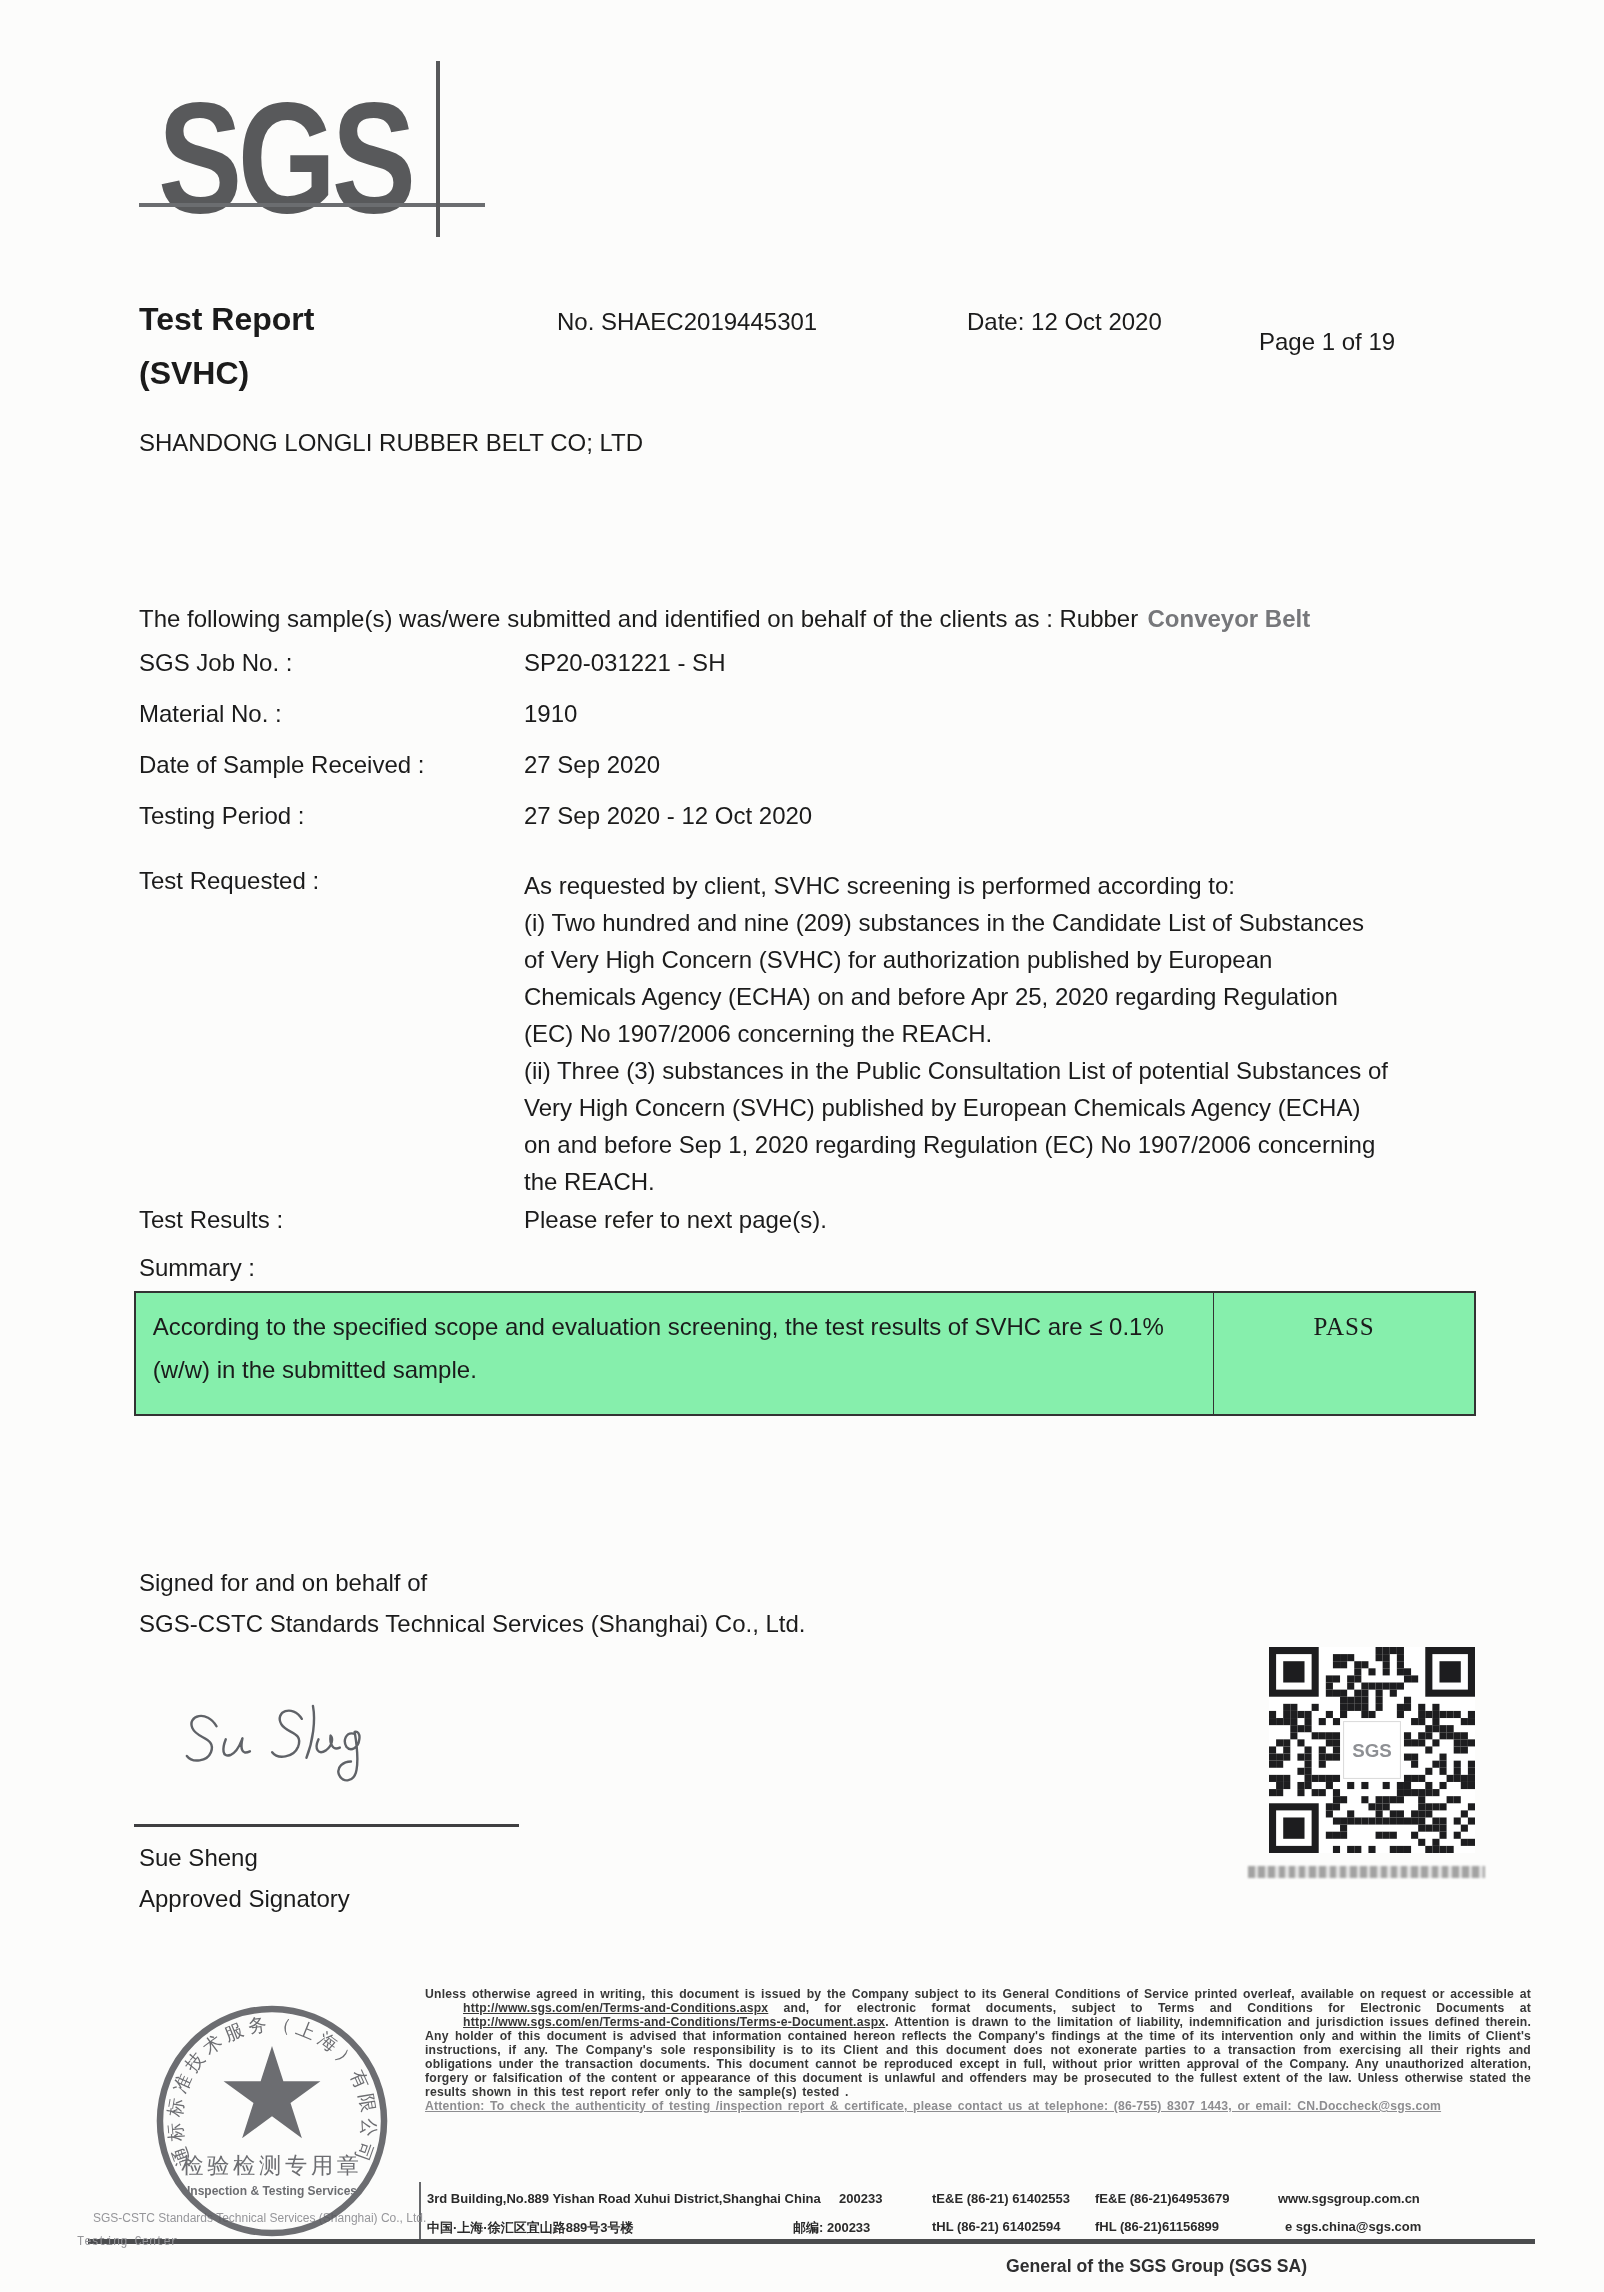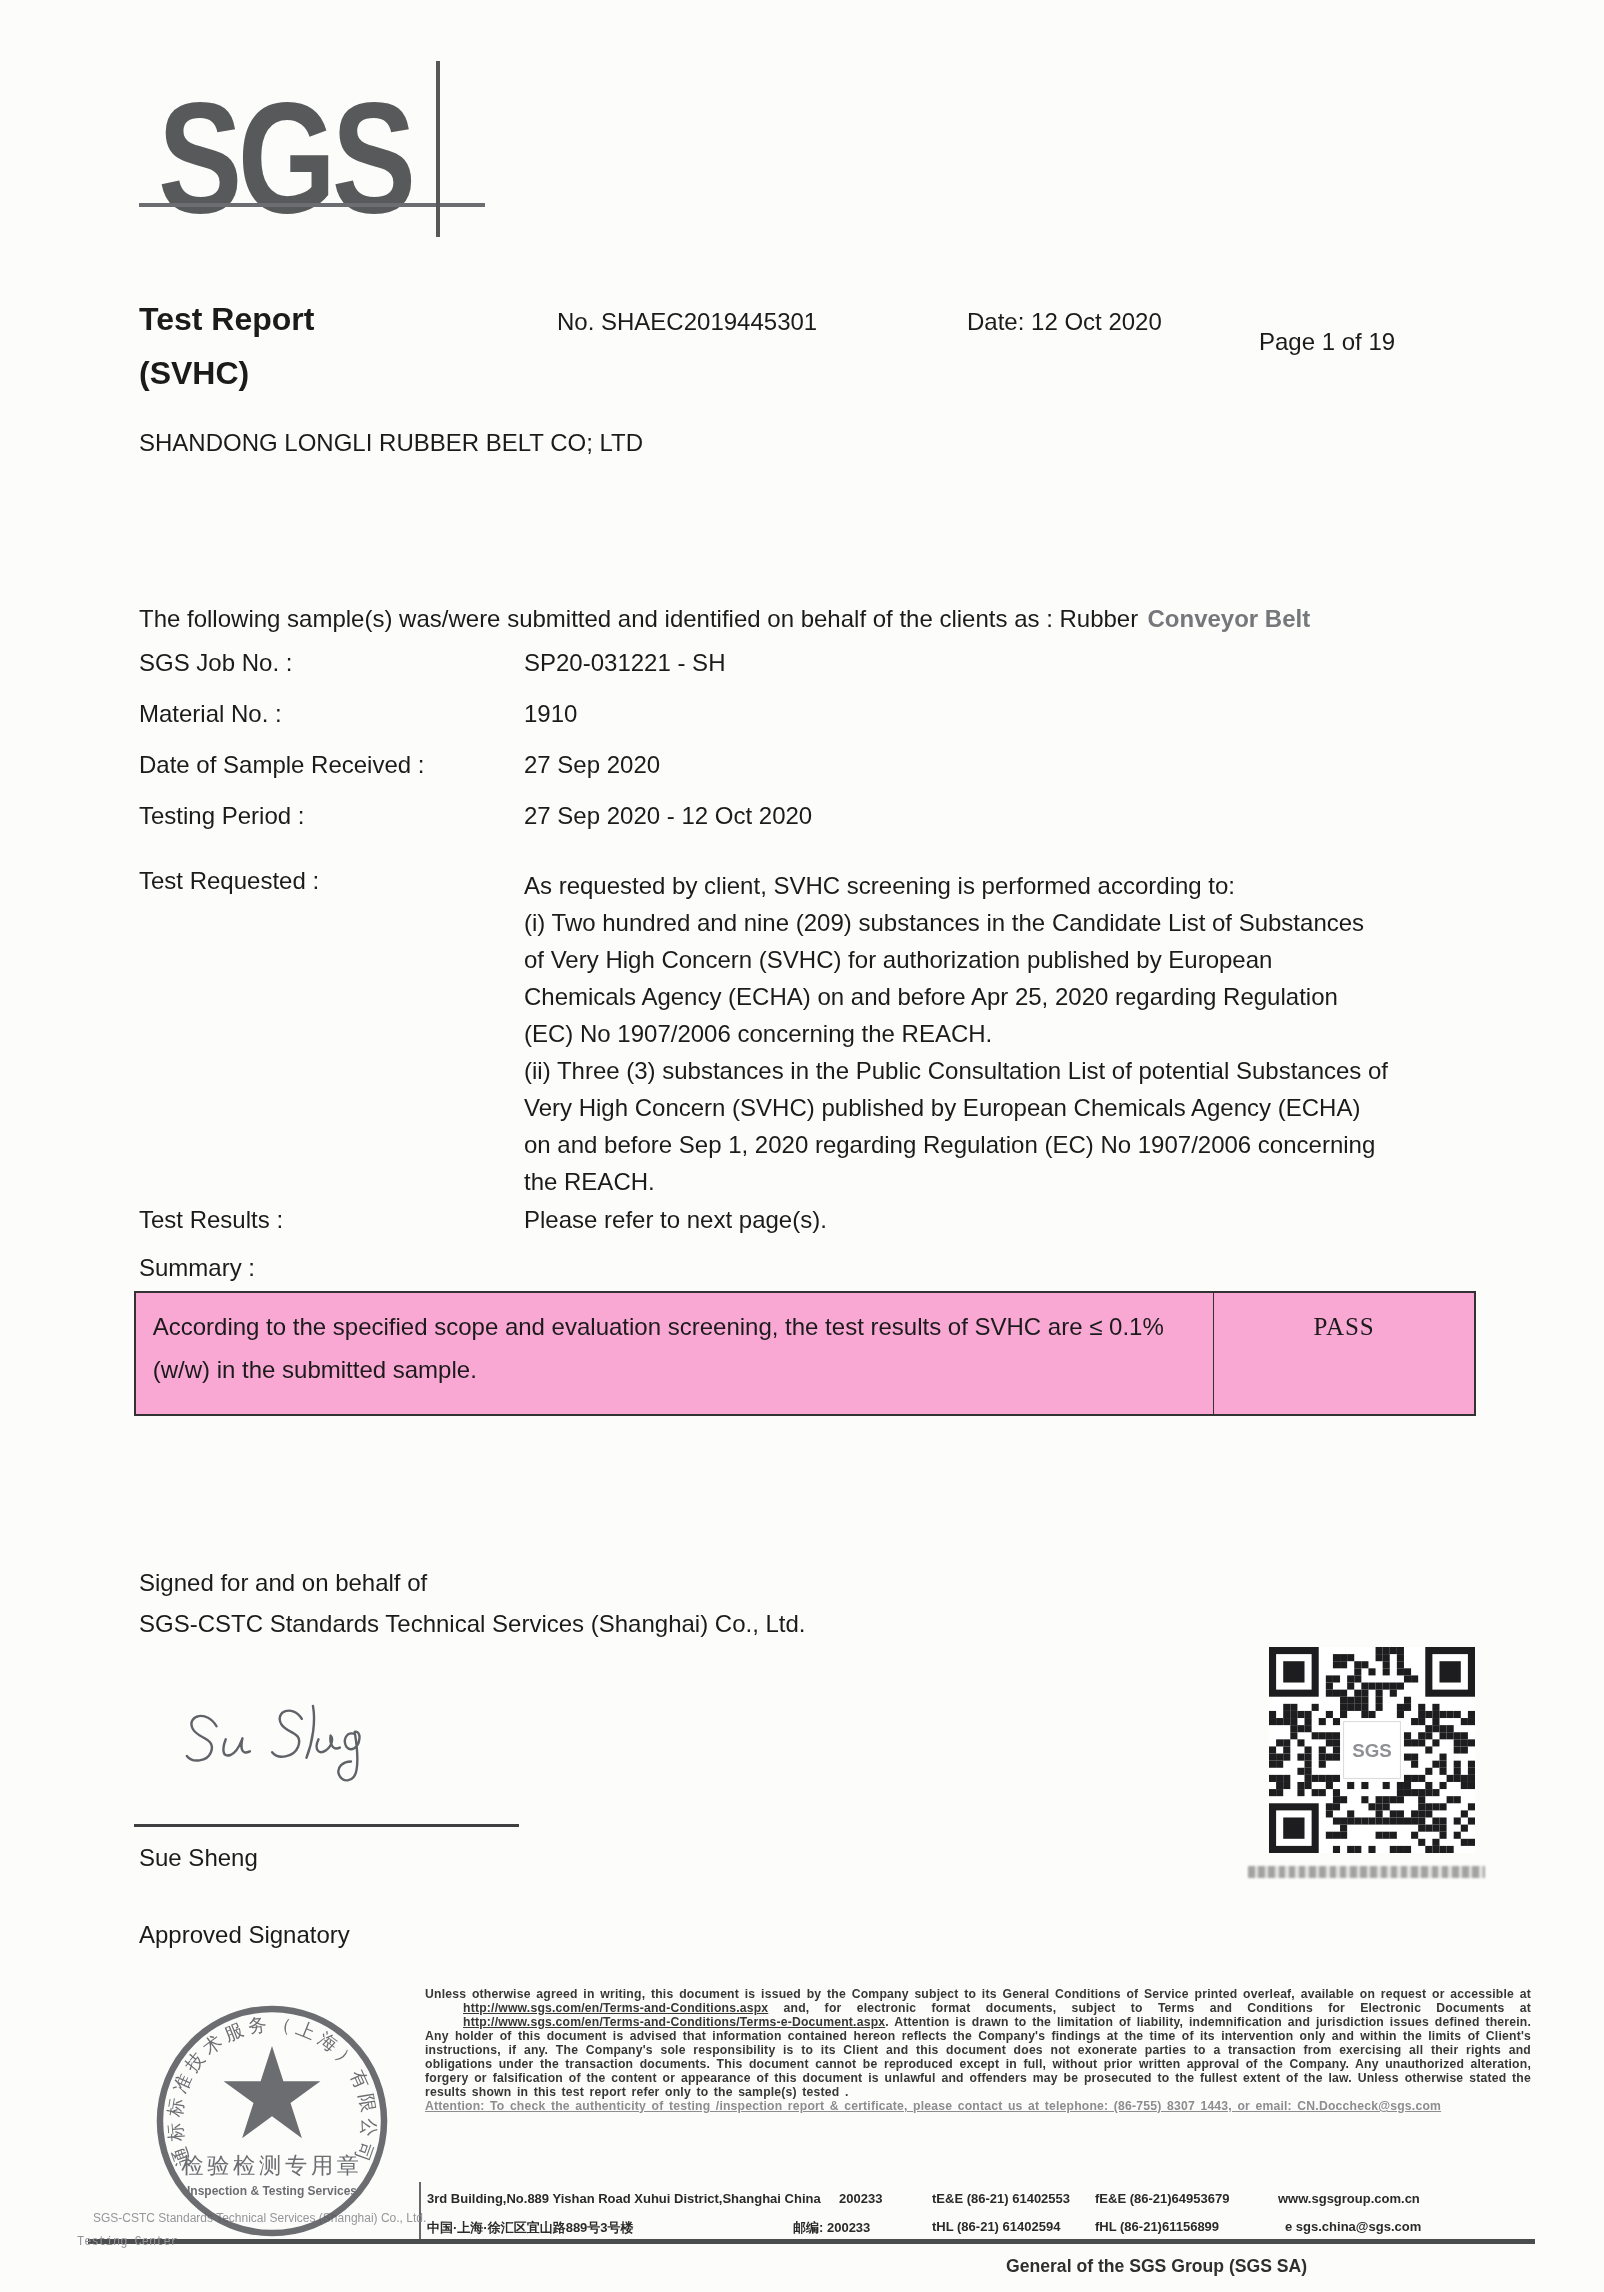--- a/index.html
+++ b/index.html
@@ -37,37 +37,37 @@
   .frow{left:139px;width:1354px;font-size:24px;}
   .frow .lab{position:absolute;left:0;top:0;white-space:nowrap;}
   .frow .val{position:absolute;left:385px;top:0;white-space:nowrap;}
   .tr-lines{left:524px;top:867px;font-size:24px;line-height:37px;}
   .tr-lines div{white-space:nowrap;}
 
   
   .summary-heading{left:139px;top:1254px;font-size:24px;}
   .summary-table{
     left:134px;top:1291px;width:1338px;height:121px;
-    border:2.8px solid #333;display:flex;background:#f9a8d4;
+    border:2.8px solid #333;display:flex;background:#86efac;
   }
   .summary-cell{
     width:1078px;box-sizing:border-box;border-right:1.9px solid #333;
     padding:12px 16.7px 0 16.7px;font-size:24px;line-height:43px;
   }
   .summary-pass{
     flex:1;text-align:center;padding-top:20.4px;font-size:25px;letter-spacing:0.9px;font-family:Liberation Serif, serif;
   }
 
   
   .signed1{left:139px;top:1569px;font-size:24px;}
   .signed2{left:139px;top:1610px;font-size:24px;}
   .sig-svg{left:172px;top:1696px;width:204px;height:93px;}
   .sig-line{left:134px;top:1824px;width:385px;height:2.8px;background:#3f3f41;}
   .sig-name{left:139px;top:1844px;font-size:24px;}
-  .sig-role{left:139px;top:1885px;font-size:24px;margin-top:36px;}
+  .sig-role{left:139px;top:1885px;font-size:24px;}
 
   
   .qr-wrap{left:1269px;top:1647px;width:206px;height:206px;background:#fff;}
   .qr-wrap svg{width:206px;height:206px;display:block;}
   .qr-caption-blur{
     left:1248px;top:1866px;width:237px;height:12px;opacity:.55;filter:blur(1.1px);
     background:repeating-linear-gradient(90deg,#5a5a5a 0 6.5px,#cfcfcf 6.5px 10.2px);
   }
 
   

